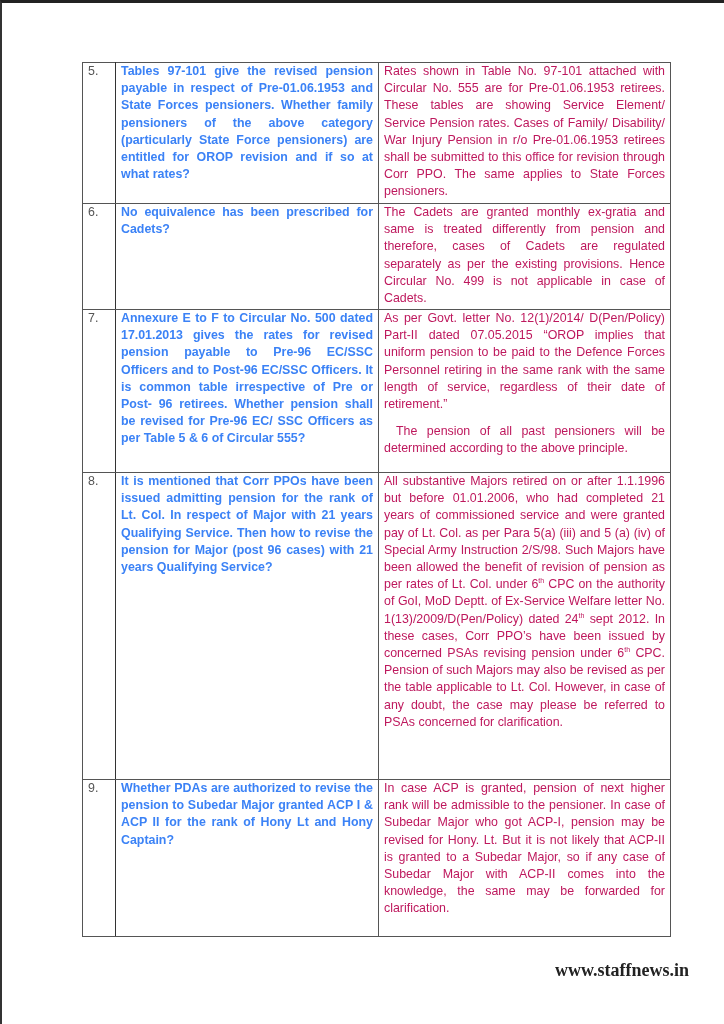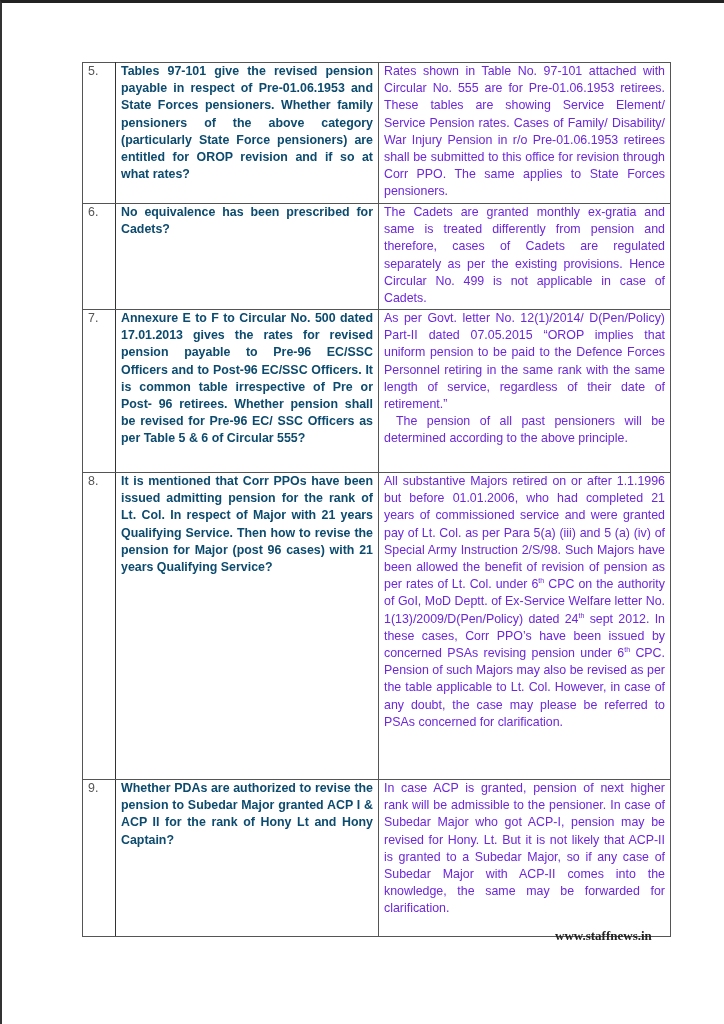--- a/index.html
+++ b/index.html
@@ -41,42 +41,42 @@
     td.col-num {
       width: 22px;
       color: #555;
       padding-left: 7px;
       border-right: 1.5px solid #333 !important;
     }
     td.col-q {
       width: 252px;
       font-weight: bold;
       text-align: justify;
-      color: #0c4a6e;
+      color: #3b82f6;
       margin-left: 48px;
     }
     td.col-a {
       text-align: justify;
-      color: #6d28d9;
+      color: #be185d;
     }
     td p {
       margin: 0;
     }
     sup {
       font-size: 7px;
       line-height: 0;
     }
-    .indent { text-indent: 12px; }
+    .indent { text-indent: 12px; margin-top: 10px; }
     .footer-link {
       position: absolute;
-      top: 928px;
+      top: 960px;
       left: 555px;
       font-family: "Liberation Serif", serif;
       font-weight: bold;
-      font-size: 13px;
+      font-size: 18px;
       color: #222;
     }
   </style>
 </head>
 <body>
 
 <div class="page-frame"></div>
 
 <table class="qa">
   <tbody>

